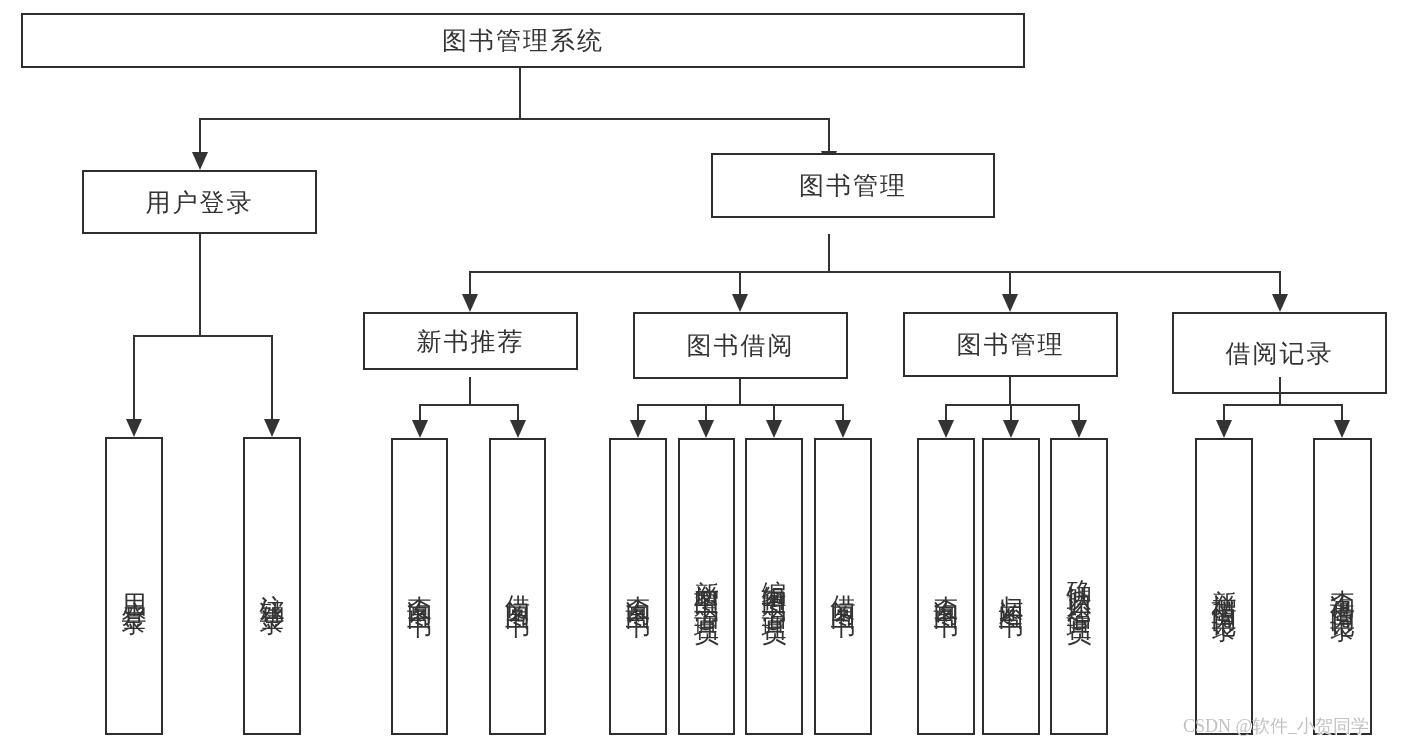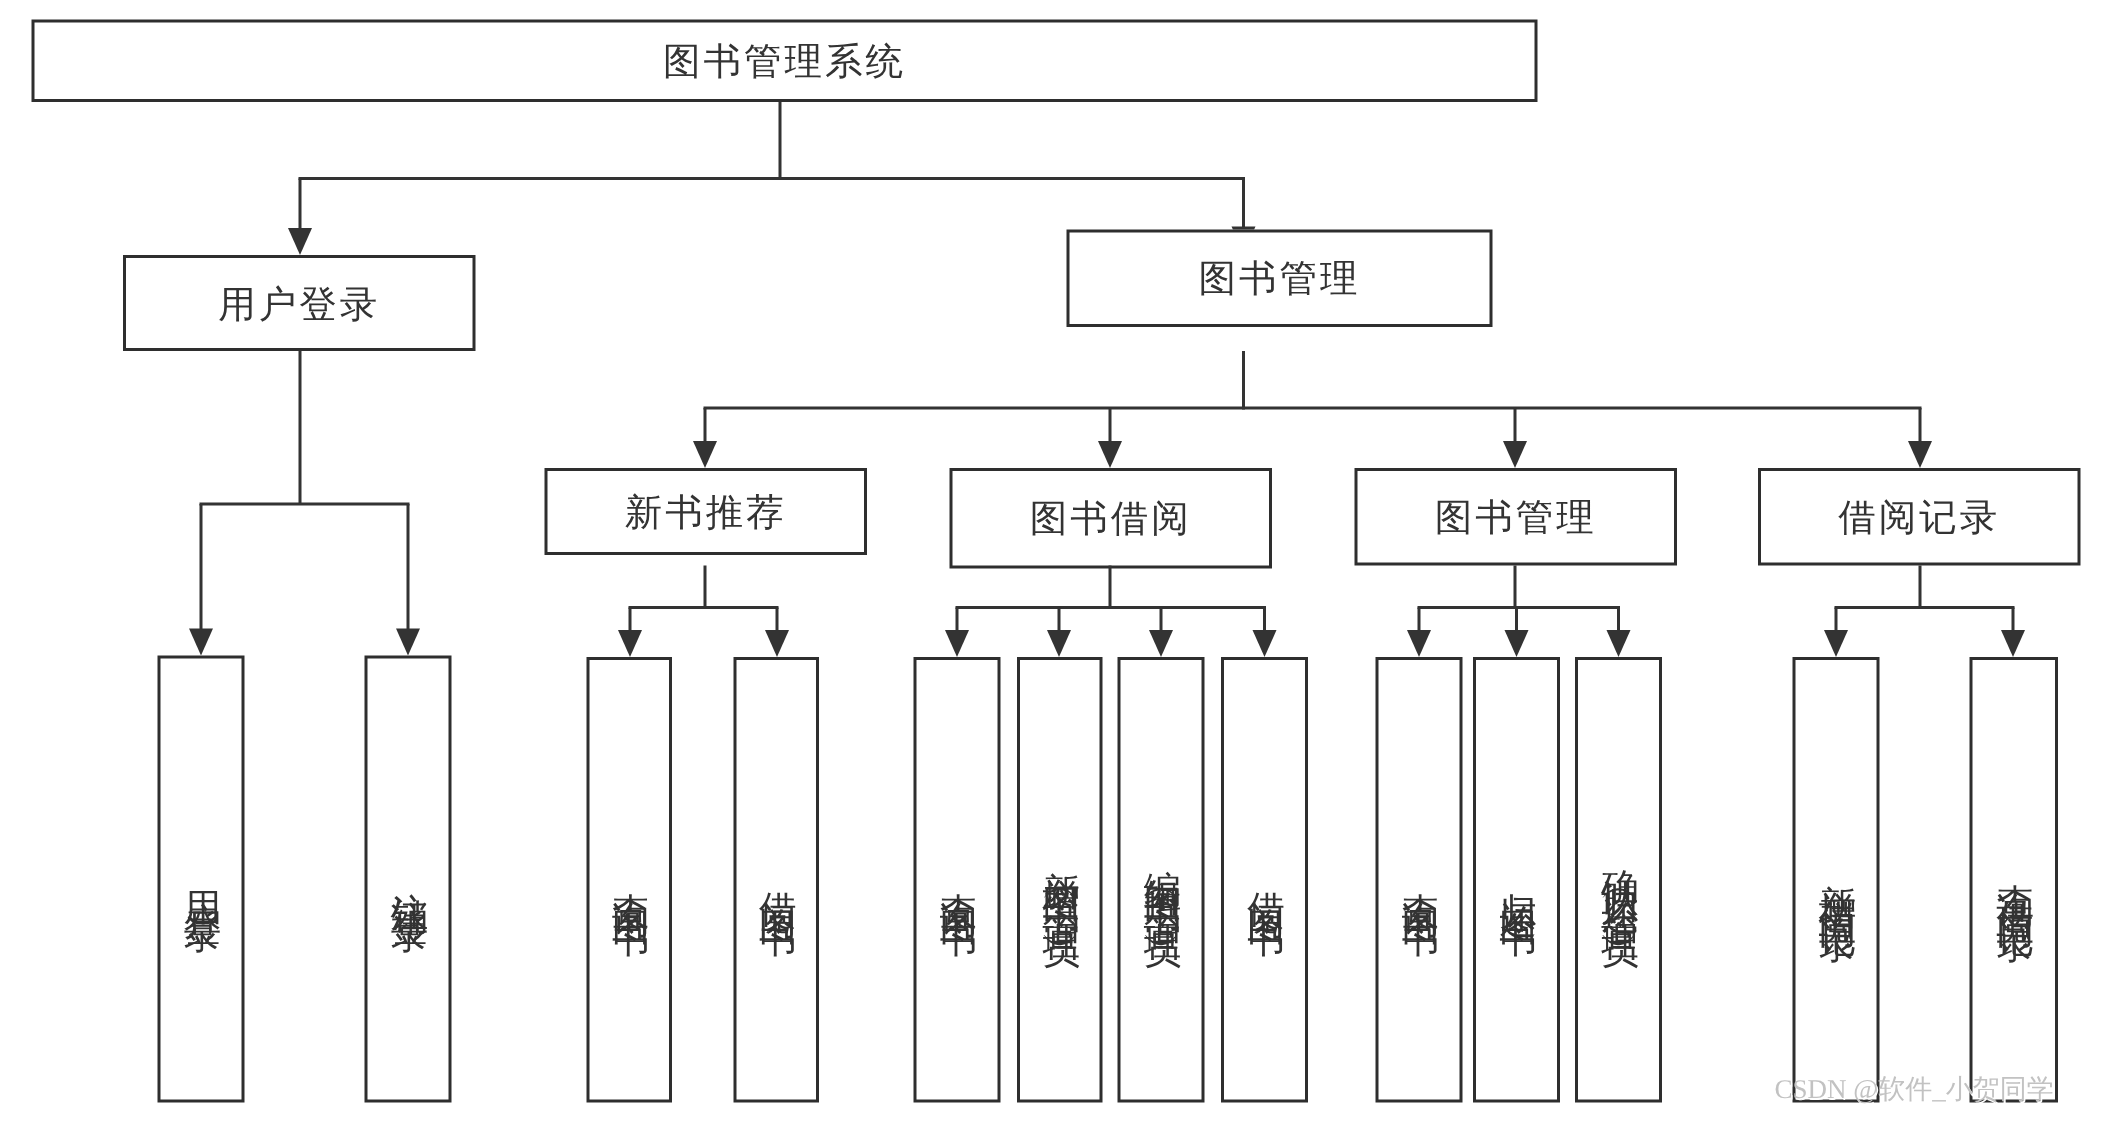--- a/index.html
+++ b/index.html
@@ -75,21 +75,21 @@
 
   <div class="box" style="left:363px;top:312px;width:215px;height:58px">
     <span class="lbl">新书推荐</span>
   </div>
   <div class="box" style="left:633px;top:312px;width:215px;height:67px">
     <span class="lbl">图书借阅</span>
   </div>
   <div class="box" style="left:903px;top:312px;width:215px;height:65px">
     <span class="lbl">图书管理</span>
   </div>
-  <div class="box" style="left:1172px;top:312px;width:215px;height:65px">
+  <div class="box" style="left:1172px;top:312px;width:215px;height:82px">
     <span class="lbl">借阅记录</span>
   </div>
 
   <div class="vline" style="left:469px;top:377px;height:29px"></div>
   <div class="hline" style="left:419px;top:404px;width:100px"></div>
   <div class="vline" style="left:419px;top:405px;height:16px"></div>
   <div class="arrow" style="left:412px;top:420px"></div>
   <div class="vline" style="left:517px;top:405px;height:16px"></div>
   <div class="arrow" style="left:510px;top:420px"></div>
 

